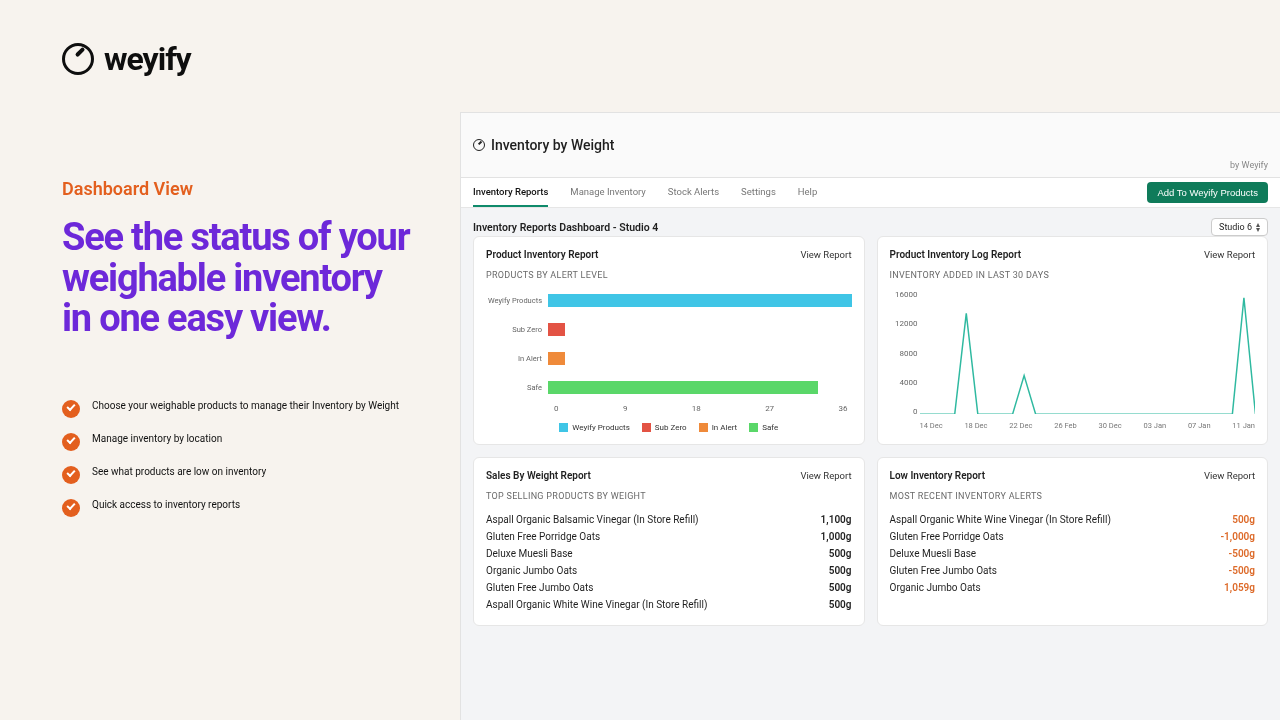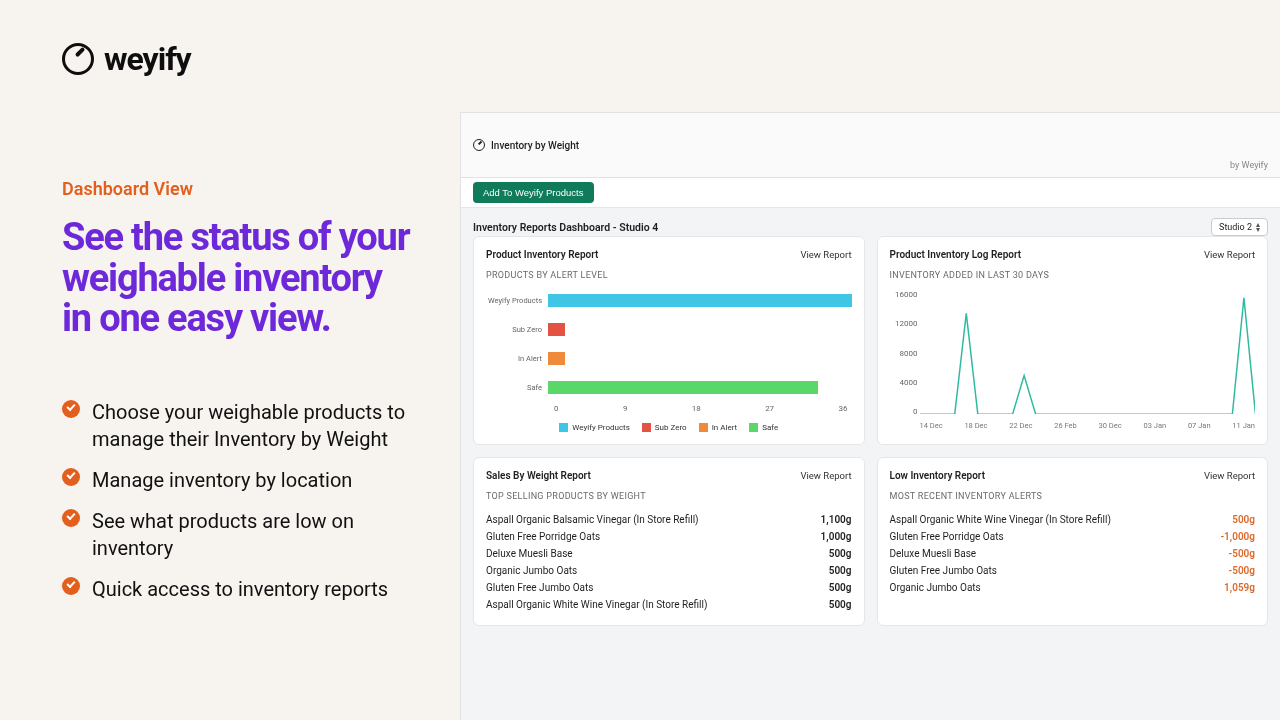--- a/index.html
+++ b/index.html
@@ -63,21 +63,21 @@
   .bullets {
     list-style: none;
     display: flex;
     flex-direction: column;
     gap: 14px;
   }
   .bullets li {
     display: flex;
     align-items: flex-start;
     gap: 12px;
-    font-size: 20px;
+    font-size: 10px;
     color: #111;
     line-height: 1.35;
   }
   .check {
     flex: 0 0 18px;
     width: 18px;
     height: 18px;
     border-radius: 50%;
     background: #e35f1e;
     position: relative;
@@ -112,21 +112,21 @@
     align-items: center;
     justify-content: space-between;
     padding: 7px 12px;
     border-bottom: 1px solid #e2e2e2;
     background: #fafafa;
   }
   .app-title {
     display: flex;
     align-items: center;
     gap: 6px;
-    font-size: 10px;
+    font-size: 14px;
     font-weight: 500;
   }
   .app-title .mini-icon {
     width: 12px;
     height: 12px;
     border: 1.8px solid #222;
     border-radius: 50%;
     position: relative;
   }
   .app-title .mini-icon::after {
@@ -274,28 +274,35 @@
 <div class="app">
   <div class="app-top">
     <div class="app-title">
       <span class="mini-icon"></span>
       <span>Inventory by Weight</span>
     </div>
     <div class="by-weyify">by Weyify</div>
   </div>
 
   <div class="app-tabs">
+    <div class="tab-row" id="tabs">
+        <div class="tab active">Inventory Reports</div>
+        <div class="tab">Manage Inventory</div>
+        <div class="tab">Stock Alerts</div>
+        <div class="tab">Settings</div>
+        <div class="tab">Help</div>
+      </div>
     <button class="primary-btn">Add To Weyify Products</button>
   </div>
 
   <div class="dash-body">
     <div class="dash-header">
       <div class="dash-title">Inventory Reports Dashboard - Studio 4</div>
       <div class="loc-select">
-        <span>Studio 2</span>
+        <span>Studio 6</span>
         <span class="updown">
             <span>▴</span>
             <span>▾</span>
           </span>
       </div>
     </div>
 
     <div class="cards">
 
       <div class="card">

